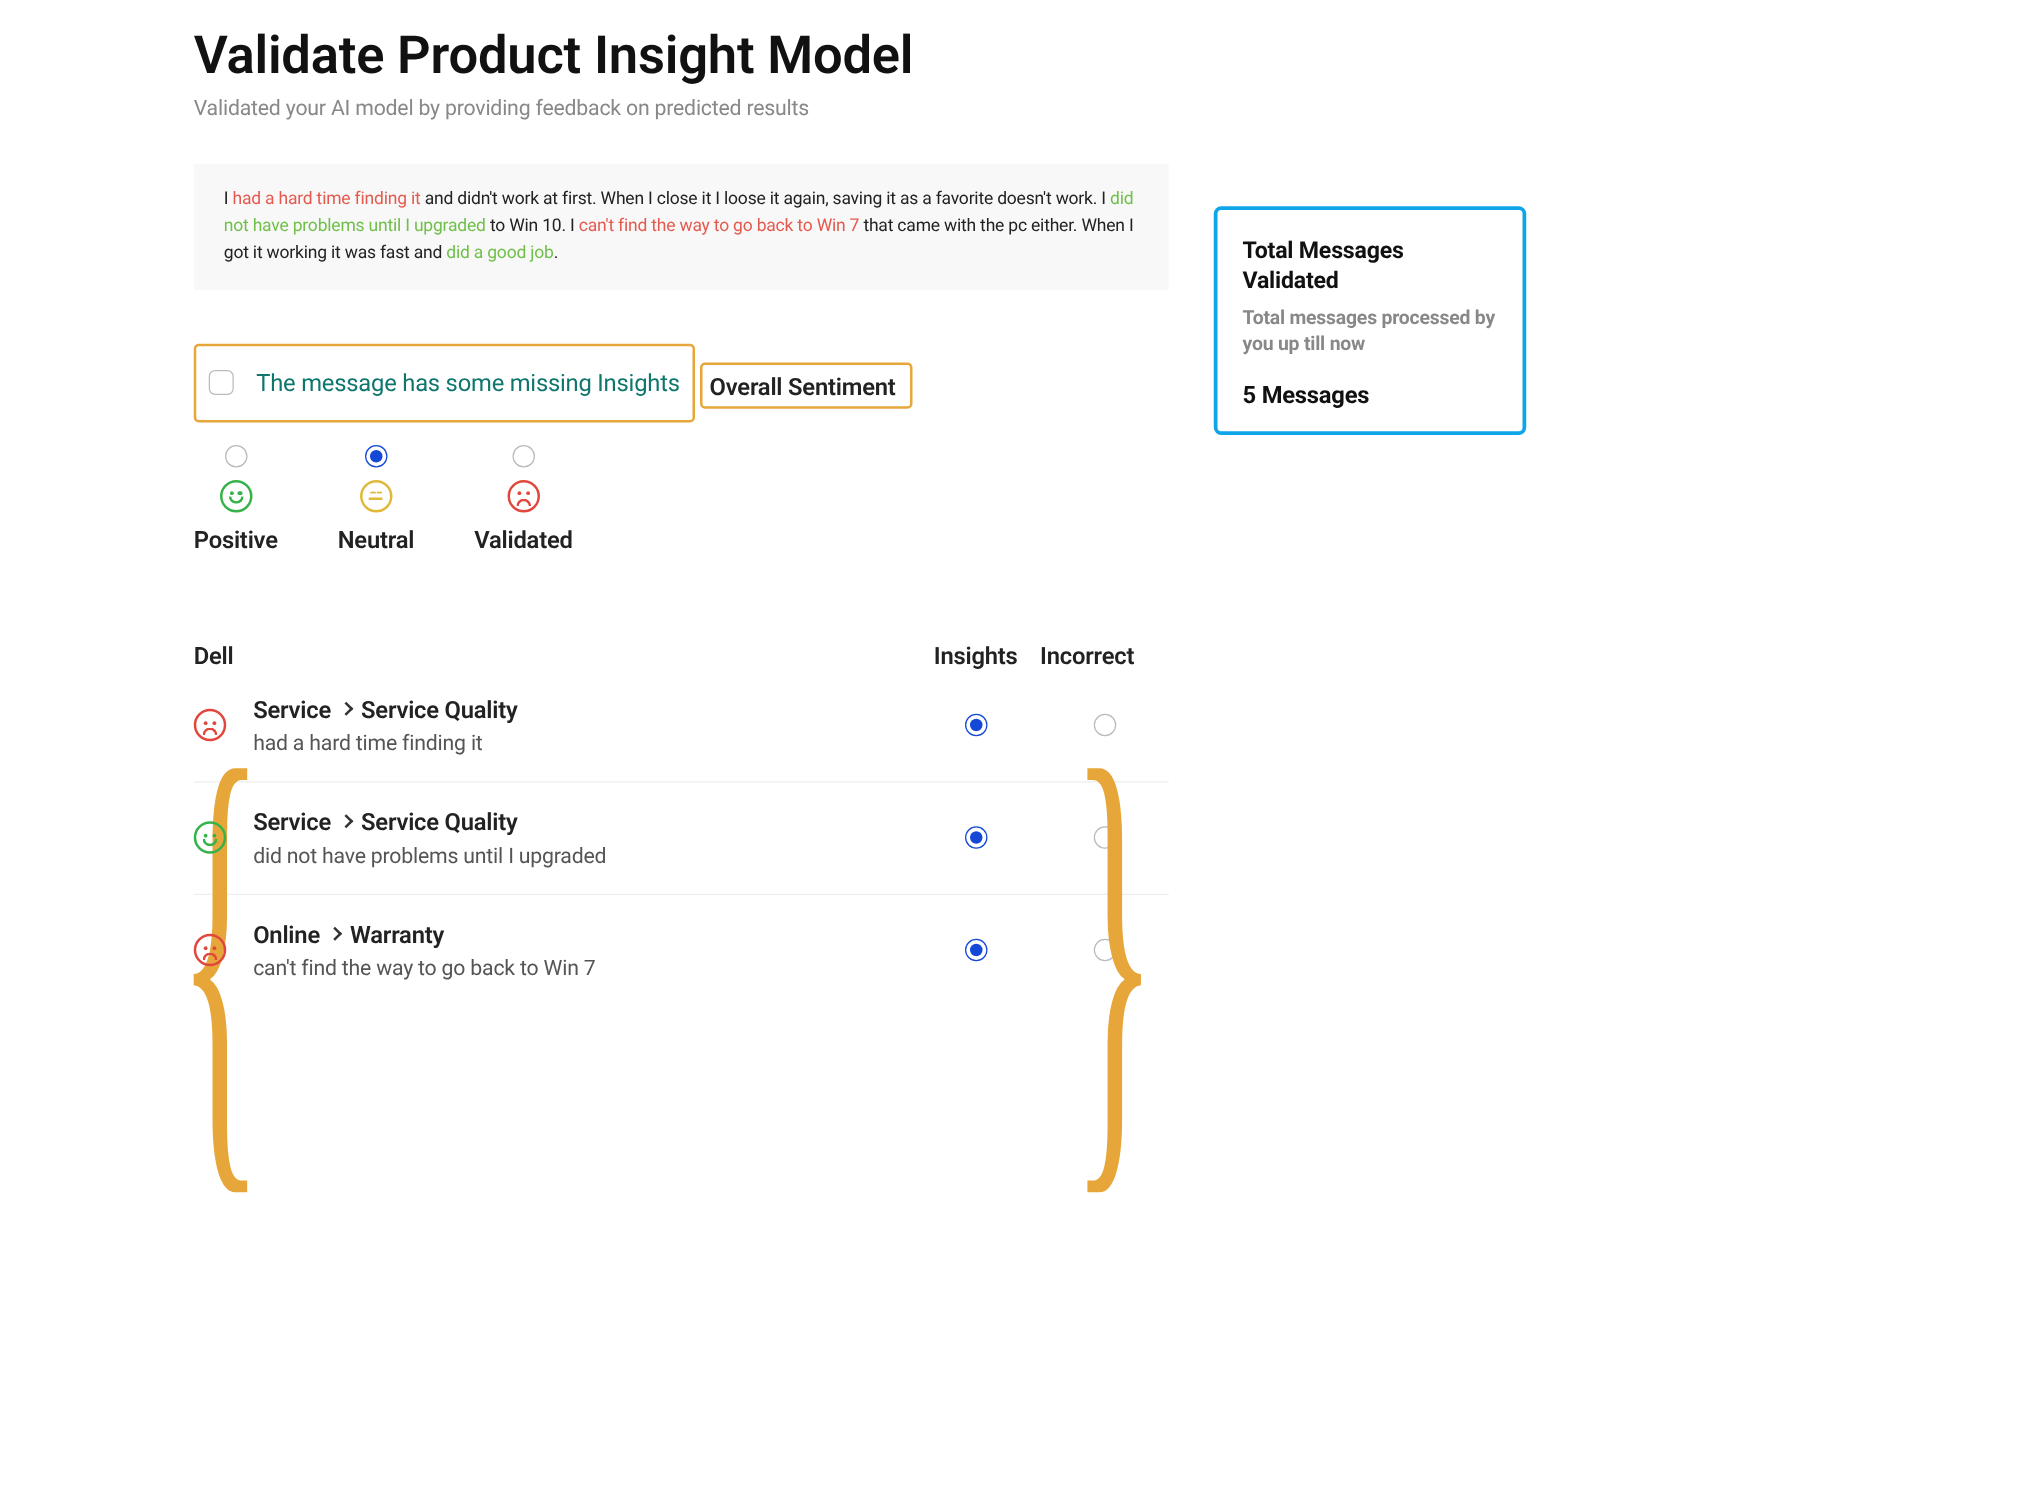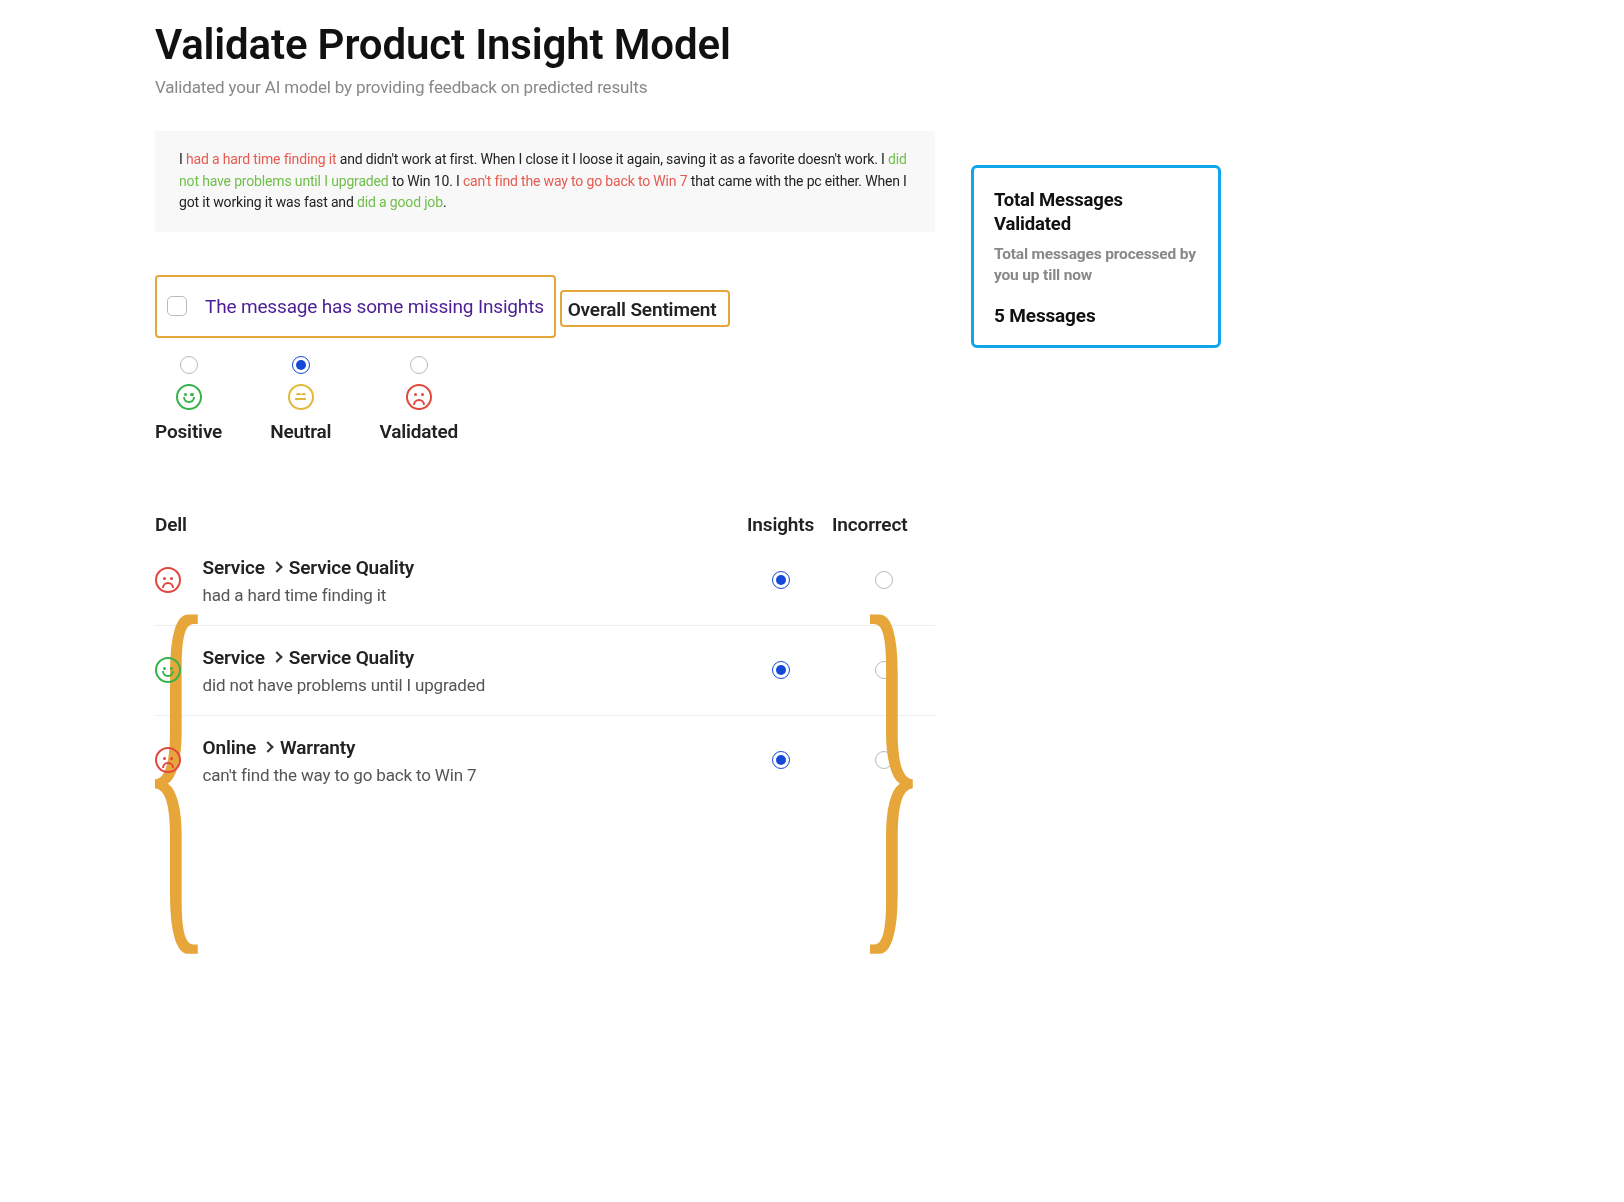--- a/index.html
+++ b/index.html
@@ -44,21 +44,21 @@
   .seg { word-break: break-all; }
 
   .missing-row {
     display: inline-flex;
     align-items: center;
     gap: 18px;
     border: 2px solid #e7a63a;
     border-radius: 4px;
     padding: 18px 10px;
     font-size: 19px;
-    color: #4c1d95;
+    color: #0f766e;
     margin-top: 0;
   }
   .checkbox {
     width: 20px; height: 20px;
     border: 1.5px solid #bbb;
     border-radius: 5px;
     background: #fff;
     display: inline-block;
   }
 

